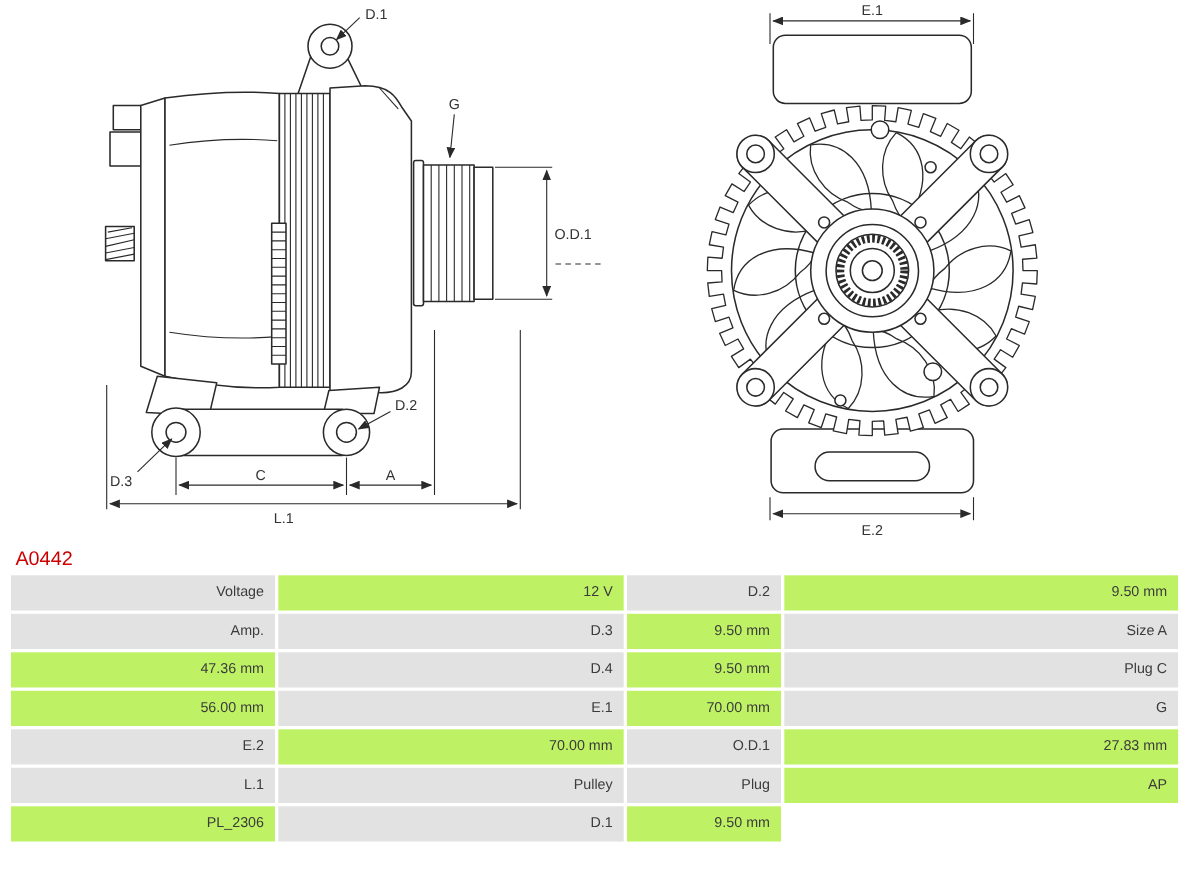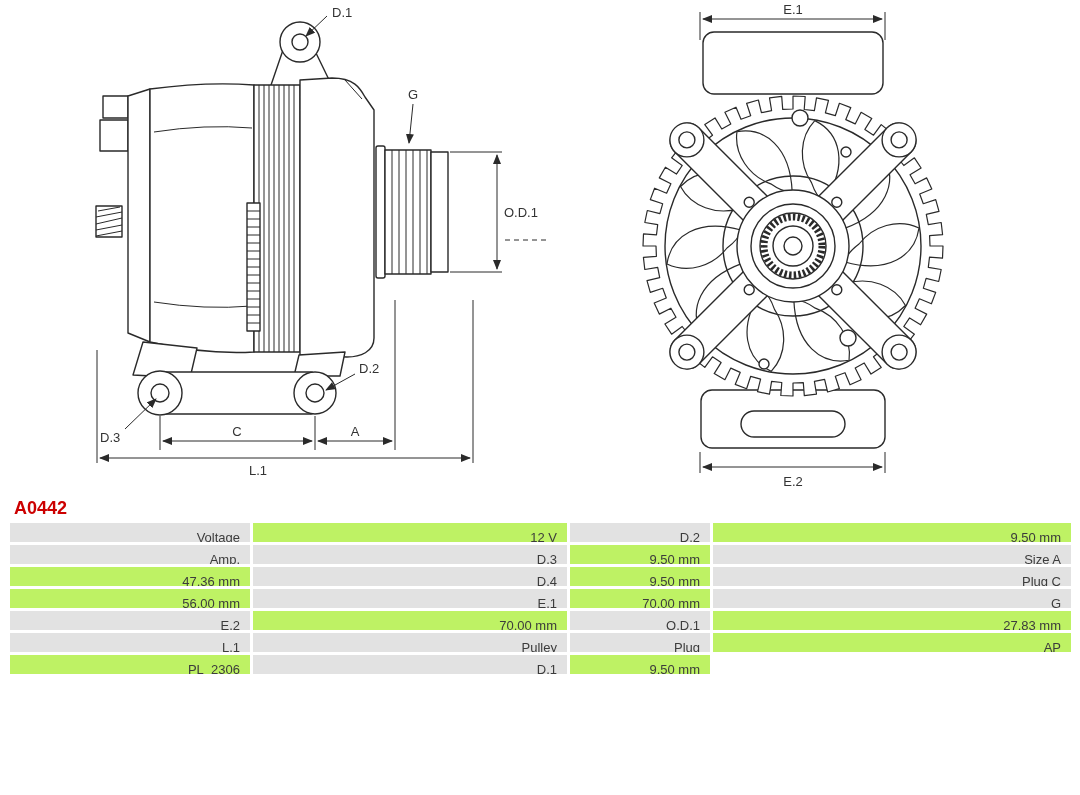--- a/index.html
+++ b/index.html
@@ -1,22 +1,22 @@
 <!DOCTYPE html>
 <html><head>
 <meta charset="utf-8">
 <style>
   *{box-sizing:border-box}
   html,body{margin:0;padding:0}
   body{width:1080px;height:795px;background:#fff;font-family:"Liberation Sans","DejaVu Sans",sans-serif;overflow:hidden}
   svg{display:block}
   svg text{font-family:"Liberation Sans","DejaVu Sans",sans-serif;font-size:13px;fill:#333;stroke:none}
-  .part-number{color:#cc0000;font-size:18px;font-weight:700;margin:1px 12px 5px 14px;line-height:20px}
+  .part-number{color:#cc0000;font-size:18px;font-weight:400;margin:1px 12px 5px 14px;line-height:20px}
   .spec-table{display:grid;grid-template-columns:240px 314px 140px 358px;gap:3px;margin:0 10px}
-  .cell{height:19px;line-height:30px;text-align:right;padding-right:10px;font-size:13px;color:#3c3c3c;white-space:nowrap;overflow:hidden}
+  .cell{height:32px;line-height:30px;text-align:right;padding-right:10px;font-size:13px;color:#3c3c3c;white-space:nowrap;overflow:hidden}
   .lab{background:#e2e2e2}
   .val{background:#bef264}
   .cell.empty{background:transparent}
 </style>
 </head>
 <body>
 
 <svg width="1080" height="497" viewBox="0 0 1080 497">
   <defs>
     <marker id="ar" viewBox="0 0 10 8" refX="9" refY="4" markerWidth="10" markerHeight="8" orient="auto-start-reverse">

